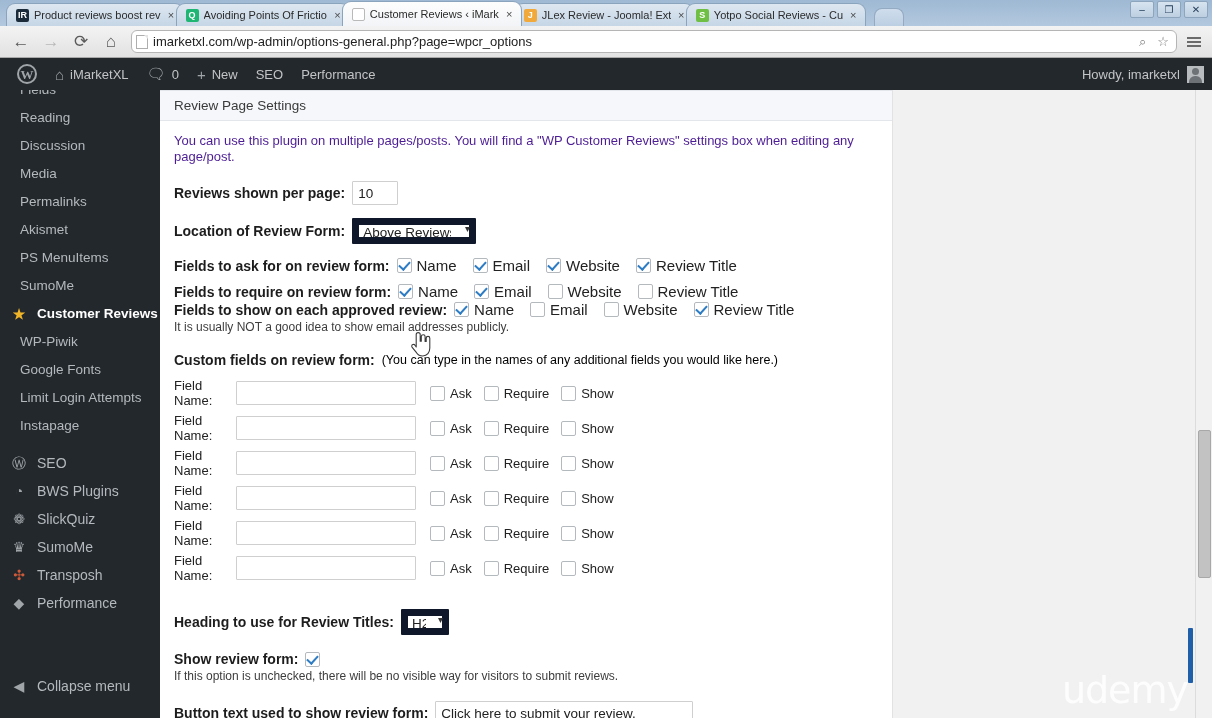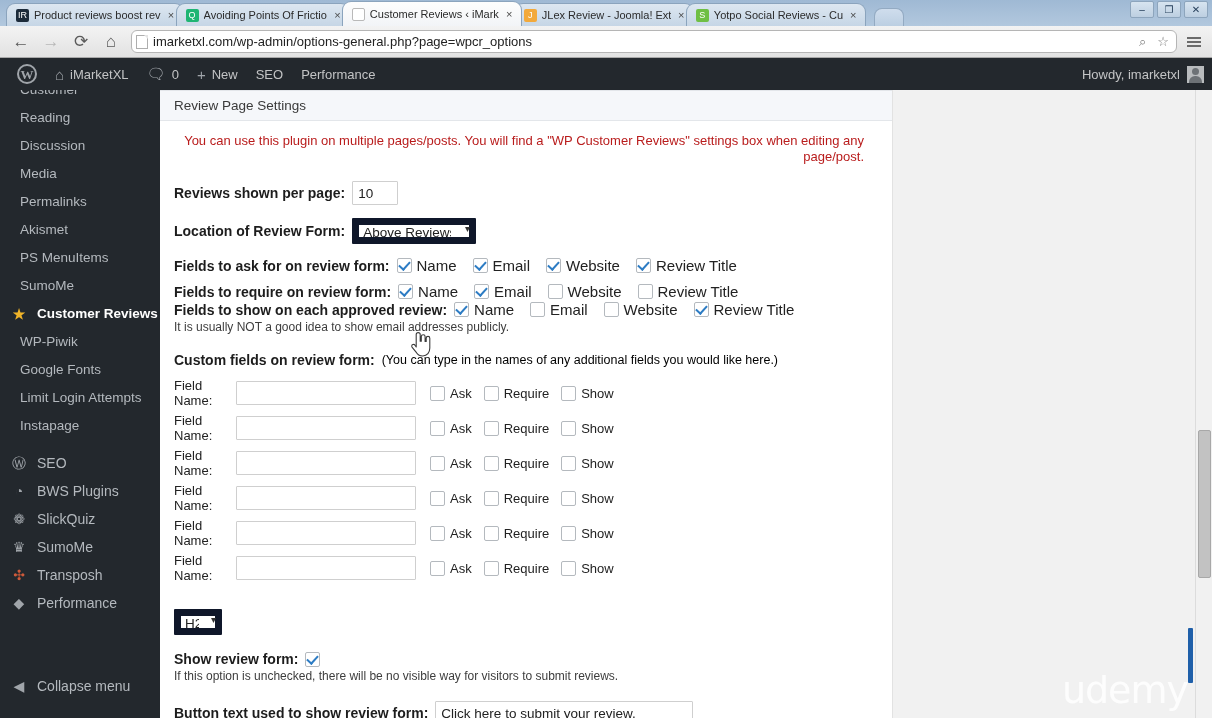--- a/index.html
+++ b/index.html
@@ -52,21 +52,21 @@
   }
   .tab .favicon {
     width: 13px; height: 13px;
     flex: 0 0 13px;
     border-radius: 2px;
     display: inline-block;
     font-size: 9px;
     line-height: 13px;
     text-align: center;
     color: #fff;
-    font-weight: normal;
+    font-weight: bold;
     overflow: hidden;
   }
   .fav-ir { background:#1c2b3a; }
   .fav-q  { background:#1fb573; }
   .fav-doc{ background:#ffffff; border:1px solid #b9b9b9; color:#888; }
   .fav-j  { background:#f2a93b; }
   .fav-s  { background:#6fbf44; }
   .tab .tab-title {
     flex: 1 1 auto;
     white-space: nowrap;
@@ -267,26 +267,25 @@
     font-size: 13.5px;
     color: #3a3a3a;
     padding: 7px 0 7px 14px;
   }
   .inner {
     padding: 12px 14px 0 14px;
     font-size: 13.5px;
     color: #222;
   }
   .notice-text {
-    color: #b91c1c;
+    color: #4c1d95;
     font-size: 13px;
     line-height: 16px;
     margin-bottom: 16px;
     max-width: 690px;
-    text-align: right;
   }
   .row { display:flex; align-items:center; margin-bottom: 13px; }
   .lbl { font-weight: bold; font-size: 14px; color:#1d1d1d; margin-right: 7px; white-space:nowrap;}
   .hint2 {
     font-size: 12px; color: #3d3d3d; margin: 2px 0 0 0;
   }
   input.txt {
     height: 24px;
     border: 1px solid #cfcfcf;
     background: #fff;
@@ -491,21 +490,21 @@
       <span>Howdy, imarketxl</span>
       <span class="avatar"></span>
     </div>
   </div>
 
   <div id="adminwrap">
 
     <div id="adminmenu">
 
       <div class="menu-item sub" style="margin-top:-14px;">
-        <span>Customer</span>
+        <span>Fields</span>
       </div>
       <div class="menu-item sub">
         <span>Reading</span>
       </div>
       <div class="menu-item sub">
         <span>Discussion</span>
       </div>
       <div class="menu-item sub">
         <span>Media</span>
       </div>
@@ -757,20 +756,21 @@
                 <span class="cb"></span>
                 <span class="cbl">Require</span>
               </span>
             <span class="cbgroup">
                 <span class="cb"></span>
                 <span class="cbl">Show</span>
               </span>
           </div>
 
           <div class="row" style="margin-bottom:16px;">
+            <span class="lbl">Heading to use for Review Titles:</span>
             <span class="selwrap">
               <select class="sel" id="head-sel">
                 <option>H2</option>
               </select>
             </span>
           </div>
 
           <div class="row" style="margin-bottom:2px;">
             <span class="lbl">Show review form:</span>
             <span class="cb checked"></span>

